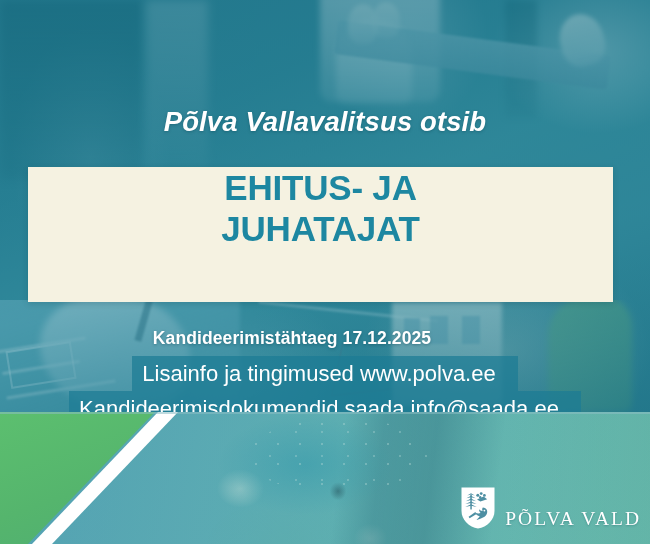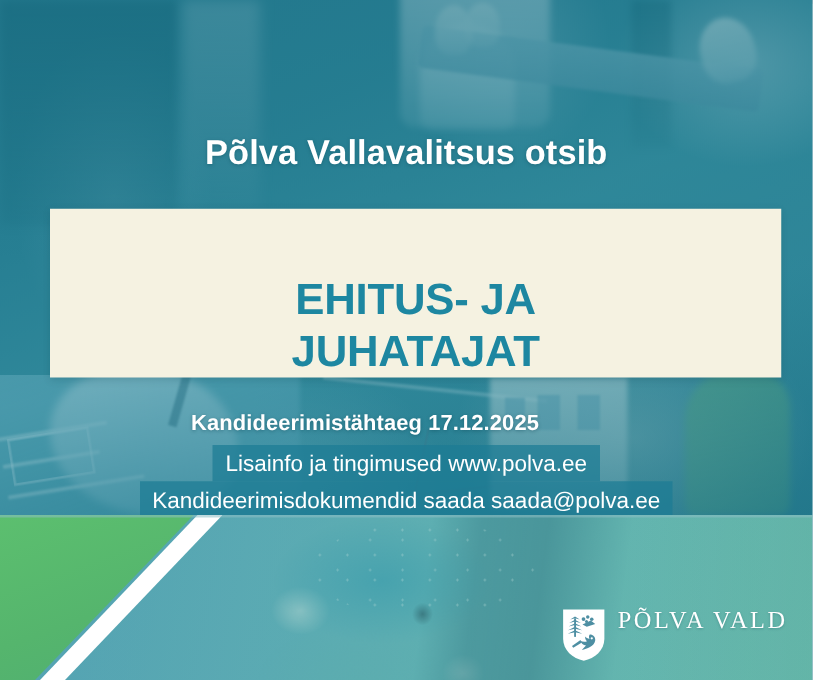--- a/index.html
+++ b/index.html
@@ -198,33 +198,33 @@
     position: absolute;
     left: 0; top: 107px;
     width: 650px;
     text-align: center;
     color: #ffffff;
     font-size: 27.5px;
     font-weight: bold;
     letter-spacing: 0.1px;
     line-height: 1.1;
     text-shadow: 0 1px 3px rgba(10,60,75,0.35);
+    font-style: italic;
   }
 
   
   .title-box {
     position: absolute;
     left: 28px; top: 167px;
     width: 585px; height: 135px;
     background: #f5f2e1;
     box-shadow: 0 2px 6px rgba(8,54,68,0.18);
     display: flex;
-    align-items: flex-end;
+    align-items: flex-start;
     justify-content: center;
-    margin-left: 12px;
   }
   .title-text {
     color: #1d87a1;
     font-size: 35px;
     font-weight: bold;
     text-align: center;
     line-height: 1.18;
     letter-spacing: -0.2px;
     padding: 0 8px;
   }
@@ -247,23 +247,23 @@
   .contact-wrap {
     position: absolute;
     left: 0; top: 356px;
     width: 650px;
     text-align: center;
   }
   .contact-line {
     display: inline-block;
     background: rgba(28,124,148,0.72);
     color: #ffffff;
-    font-size: 18px;
+    font-size: 22px;
     line-height: 1.45;
-    padding: 2px 10px 1px 10px;
+    padding: 2px 22px 1px 10px;
     white-space: nowrap;
   }
   .contact-line + .contact-line {
     margin-top: 0px;
   }
 
   
   .bottom-band {
     position: absolute;
     left: 0; top: 412px;
@@ -332,23 +332,23 @@
   .band-topline {
     position: absolute;
     left: 0; top: 0;
     width: 650px; height: 2px;
     background: rgba(140,190,196,0.55);
   }
 
   
   .logo {
     position: absolute;
-    right: 20px; bottom: 14px;
+    right: 9px; bottom: 14px;
     display: flex;
-    align-items: flex-start;
+    align-items: flex-end;
     gap: 9px;
   }
   .logo-shield {
     width: 36px;
     height: 44px;
     display: block;
   }
   .logo-text {
     color: #ffffff;
     font-family: "Liberation Serif", serif;
@@ -411,21 +411,21 @@
     <div class="title-text">
       <span class="tl">EHITUS- JA</span>
       <span class="tl">JUHATAJAT</span>
     </div>
   </div>
 
   <div class="deadline">Kandideerimistähtaeg  17.12.2025</div>
 
   <div class="contact-wrap">
     <div class="contact-line">Lisainfo ja tingimused www.polva.ee</div>
-    <div class="contact-line">Kandideerimisdokumendid saada saada@polva.ee</div>
+    <div class="contact-line">Kandideerimisdokumendid saada info@saada.ee</div>
   </div>
 
   <div class="bottom-band">
     <div class="kingfisher"></div>
     <div class="kf-speckle"></div>
     <div class="kf-shadow-right"></div>
     <div class="bottom-tint"></div>
     <div class="green-wedge"></div>
     <div class="white-stripe"></div>
     <div class="band-topline"></div>

